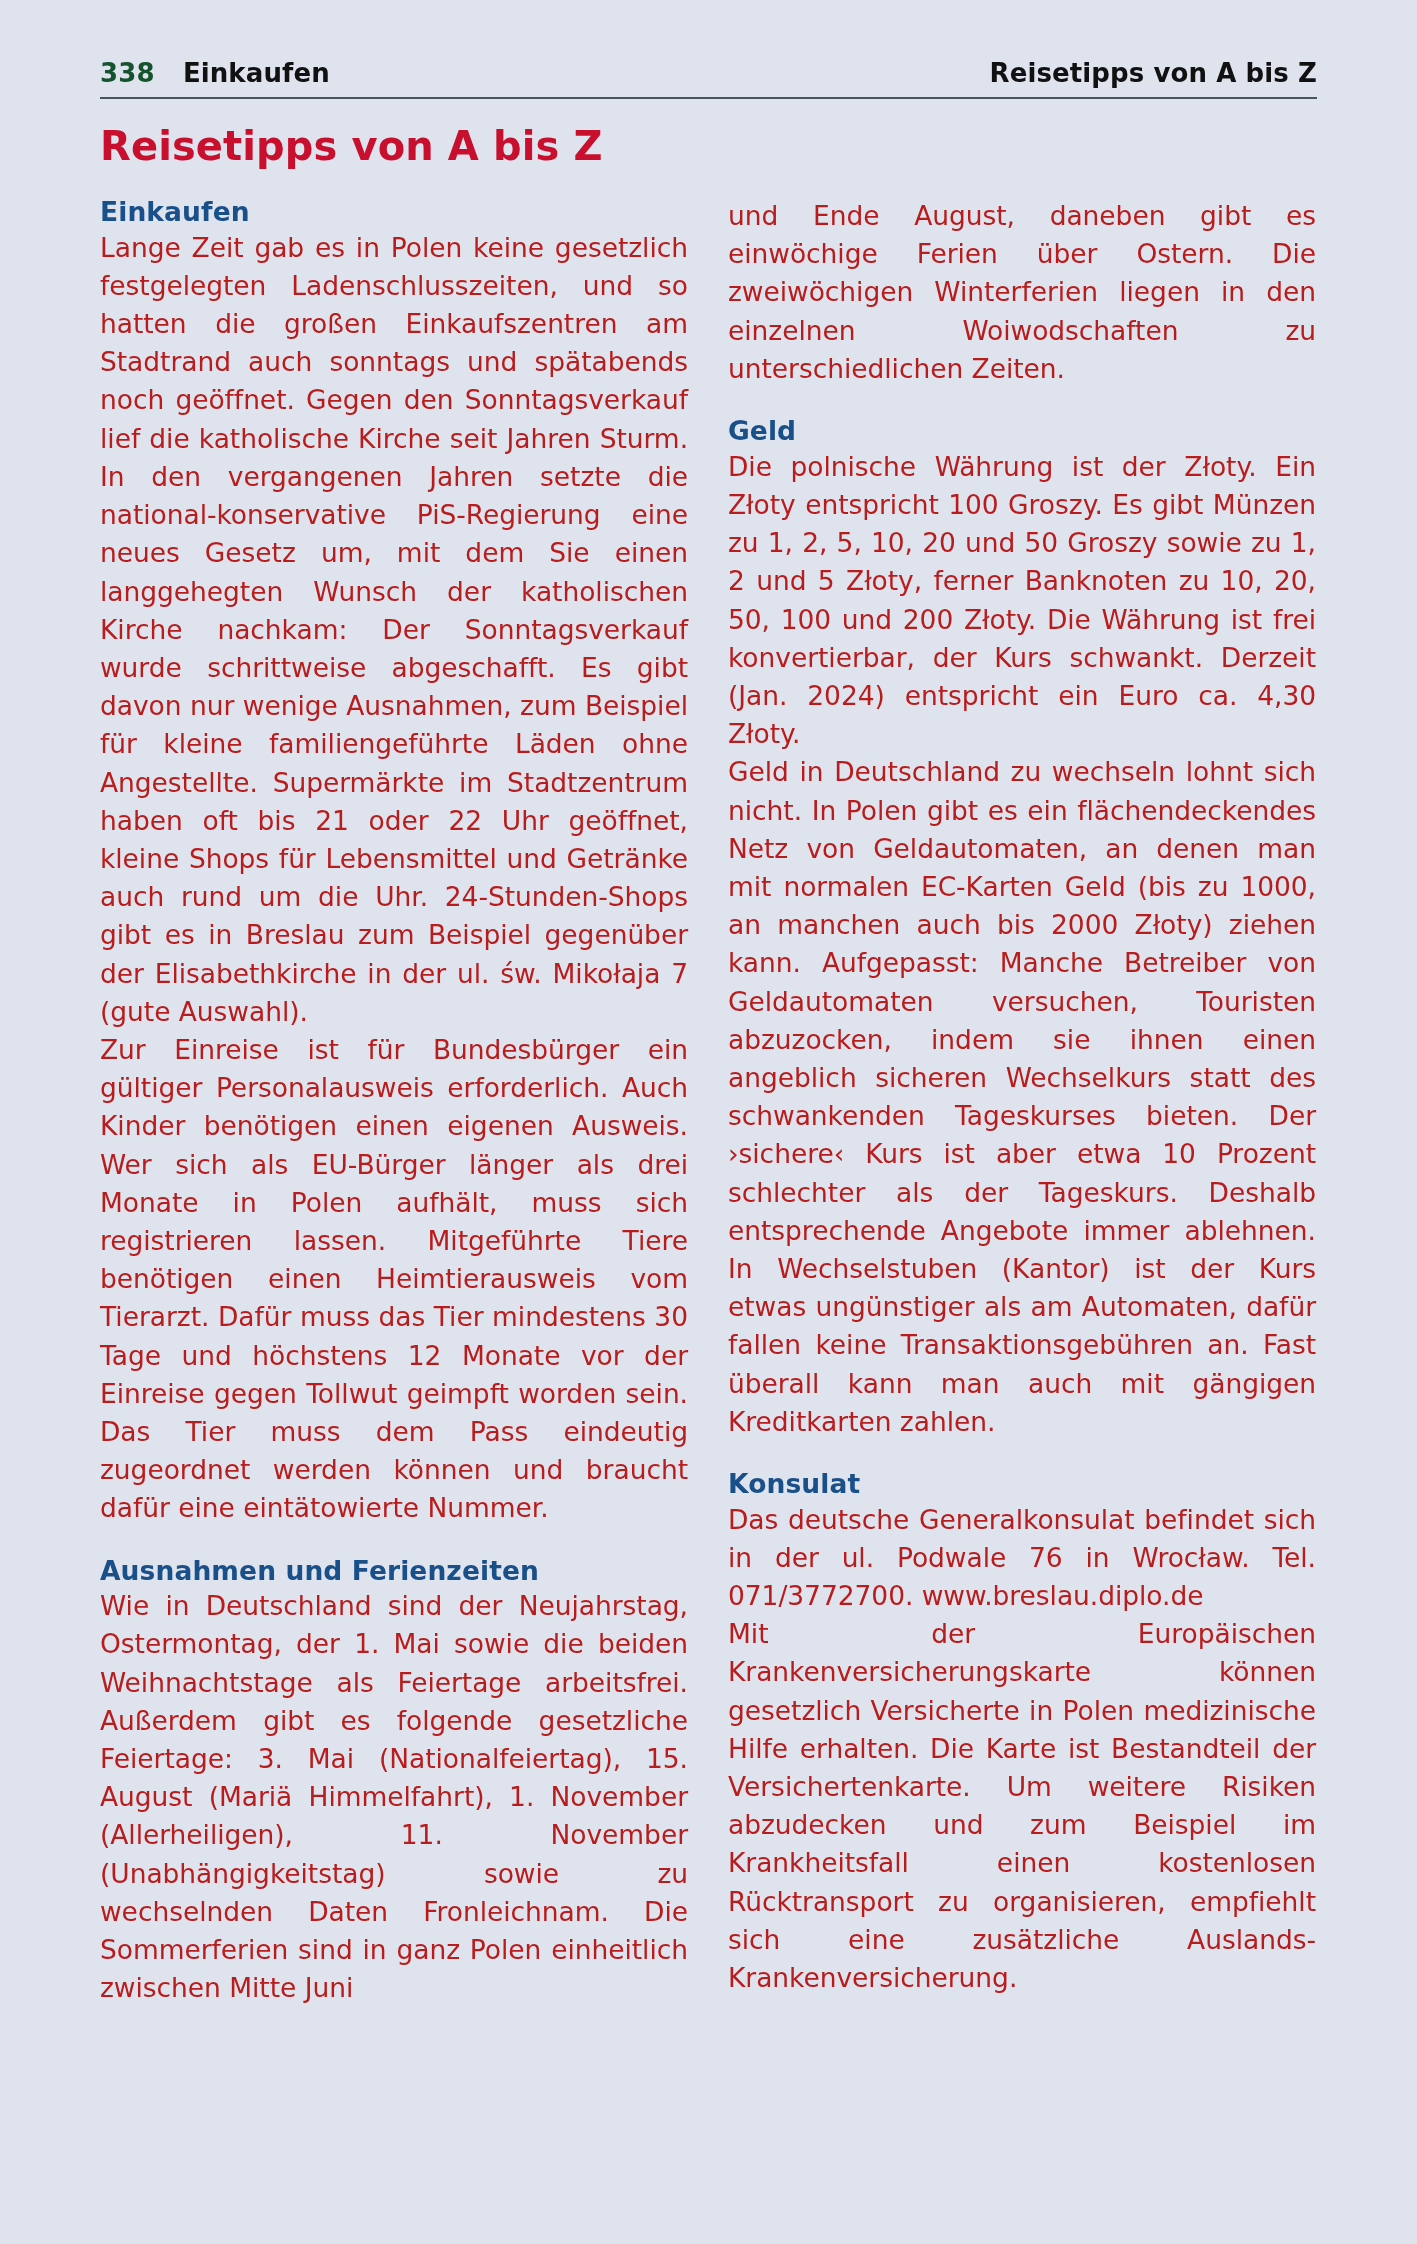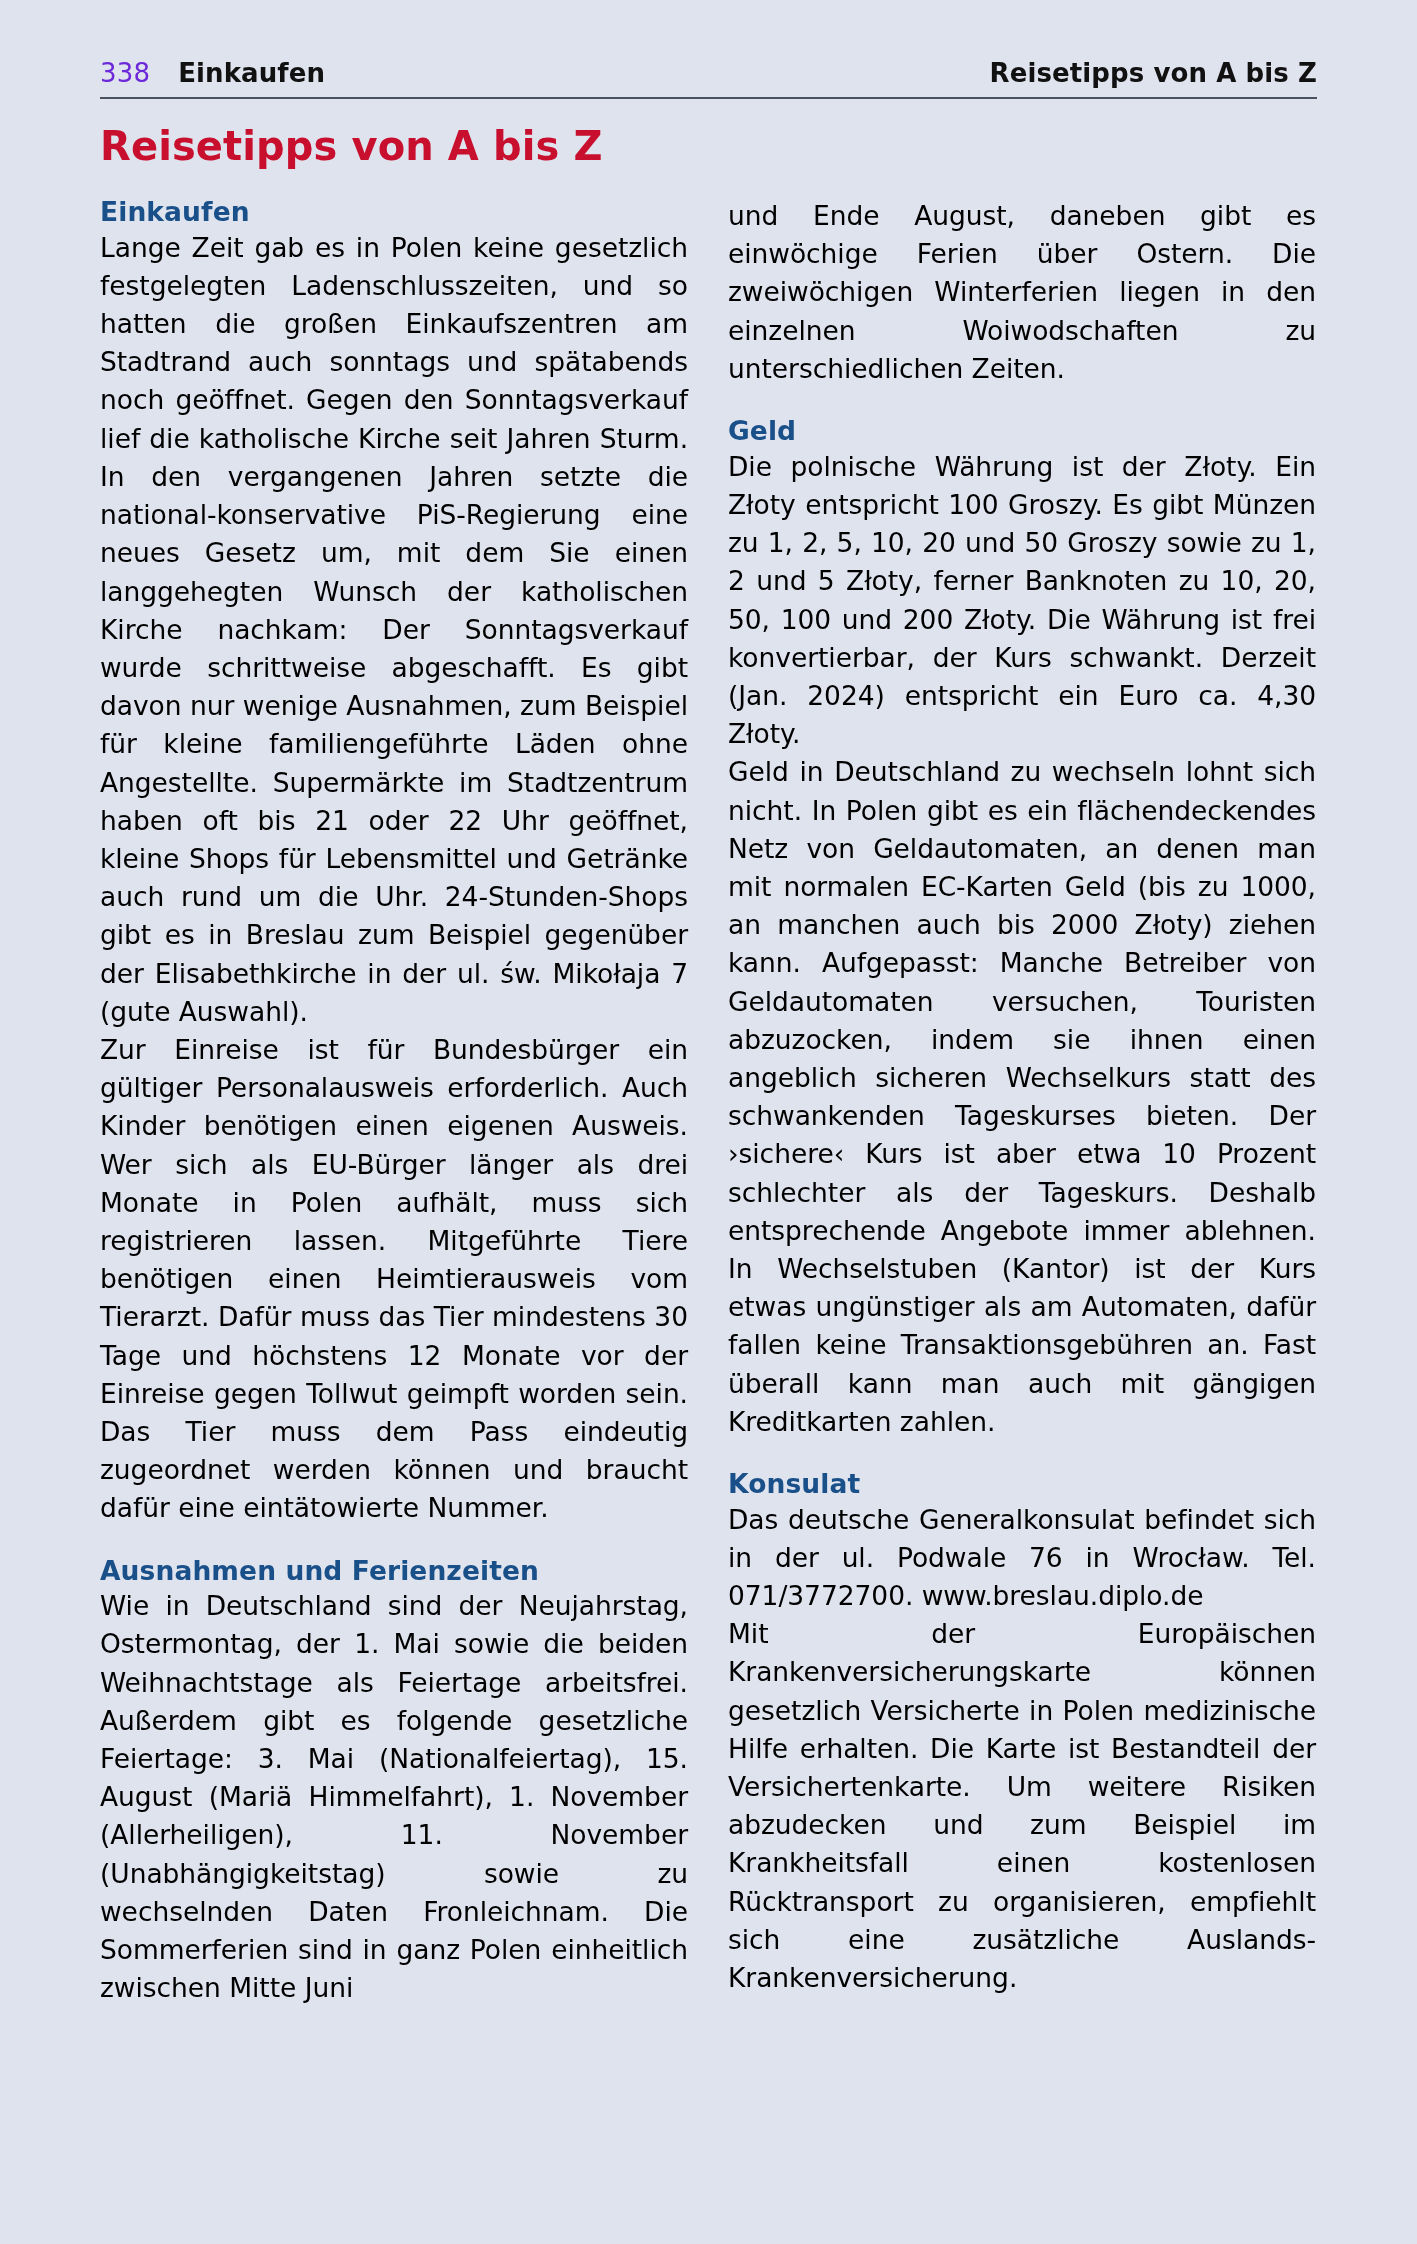--- a/index.html
+++ b/index.html
@@ -28,22 +28,22 @@
   
   .running-head {
     display: flex;
     align-items: baseline;
     padding-top: 58px;
     border-bottom: 2.5px solid #4a5160;
     padding-bottom: 9px;
   }
   .rh-folio {
     font-size: 26px;
-    font-weight: 400;
-    color: #6d28d9;
+    font-weight: 700;
+    color: #14532d;
     letter-spacing: 0.2px;
   }
   .rh-section {
     font-size: 26px;
     font-weight: 700;
     color: #111;
     margin-left: 28px;
     letter-spacing: 0.1px;
   }
   .rh-spacer { flex: 1 1 auto; }
@@ -86,21 +86,21 @@
   .sec-head.spaced {
     margin-top: 28px;
   }
 
   p.body {
     margin: 0;
     font-size: 26.5px;
     line-height: 38.2px;
     text-align: justify;
     text-justify: inter-word;
-    color: #000000;
+    color: #b91c1c;
     hyphens: manual;
     letter-spacing: -0.05px;
   }
   p.body + p.body {
     margin-top: 0;
   }
   .no-just {
     text-align: left;
   }
 </style>

